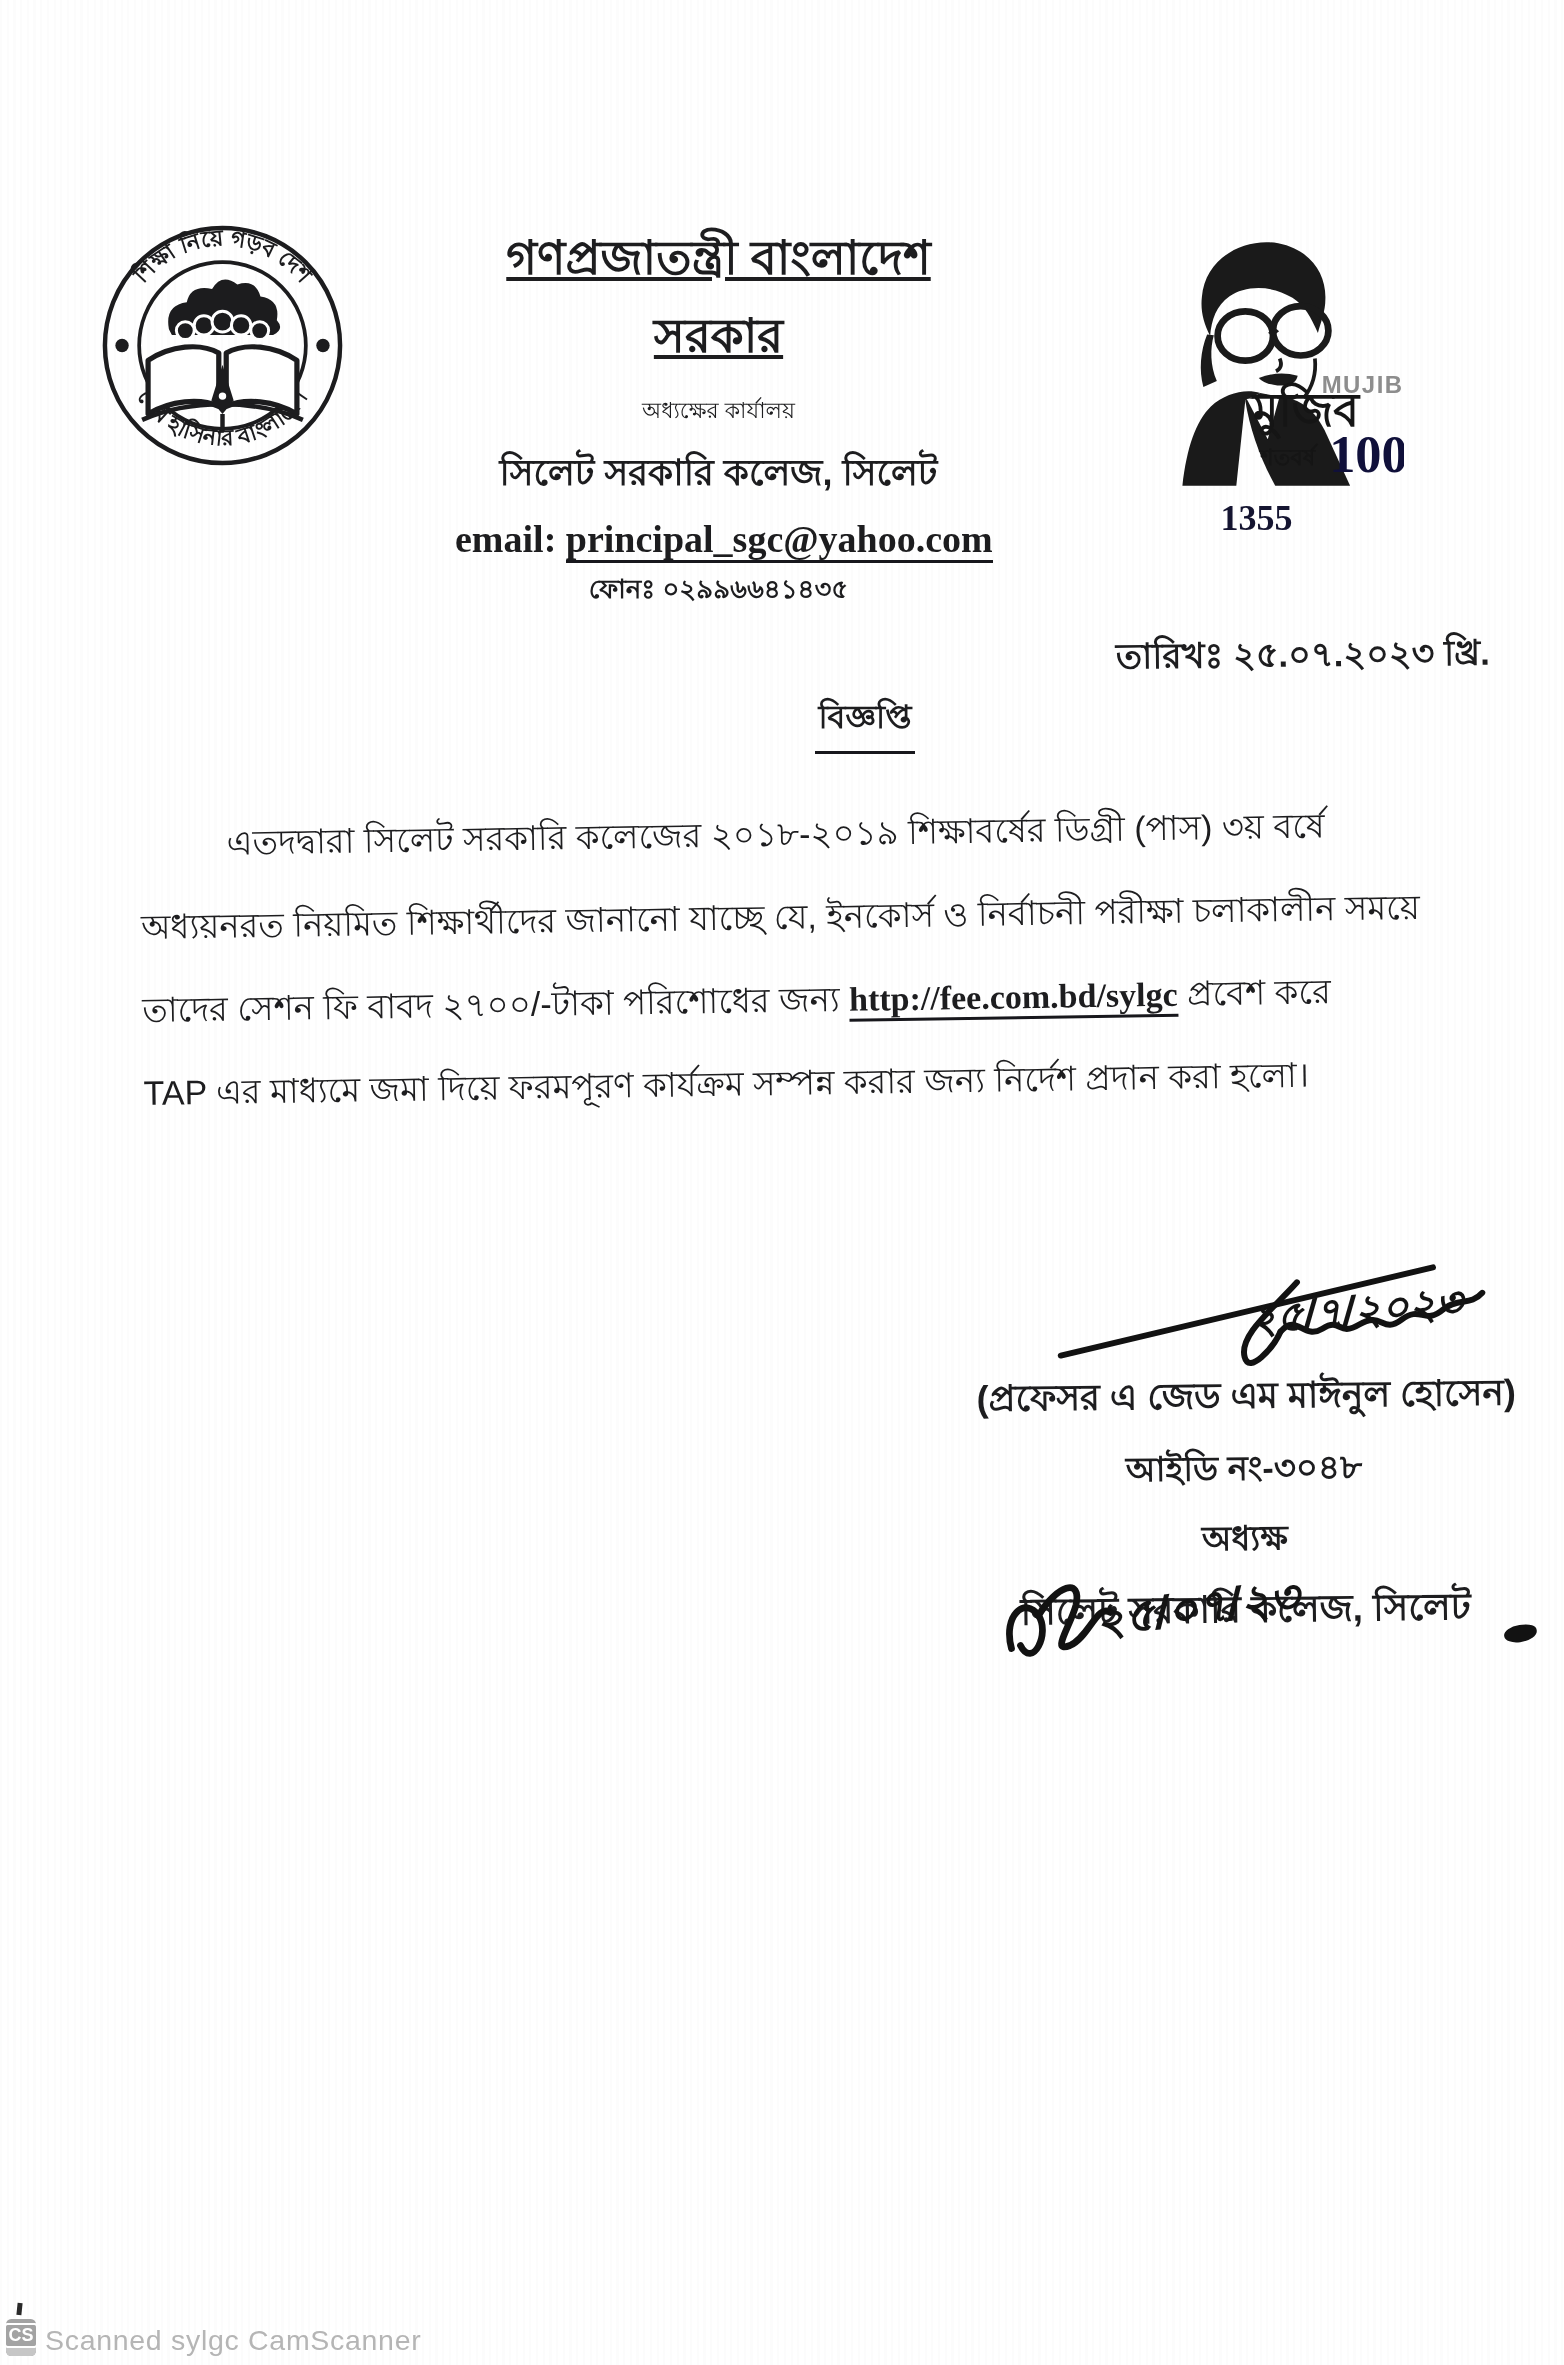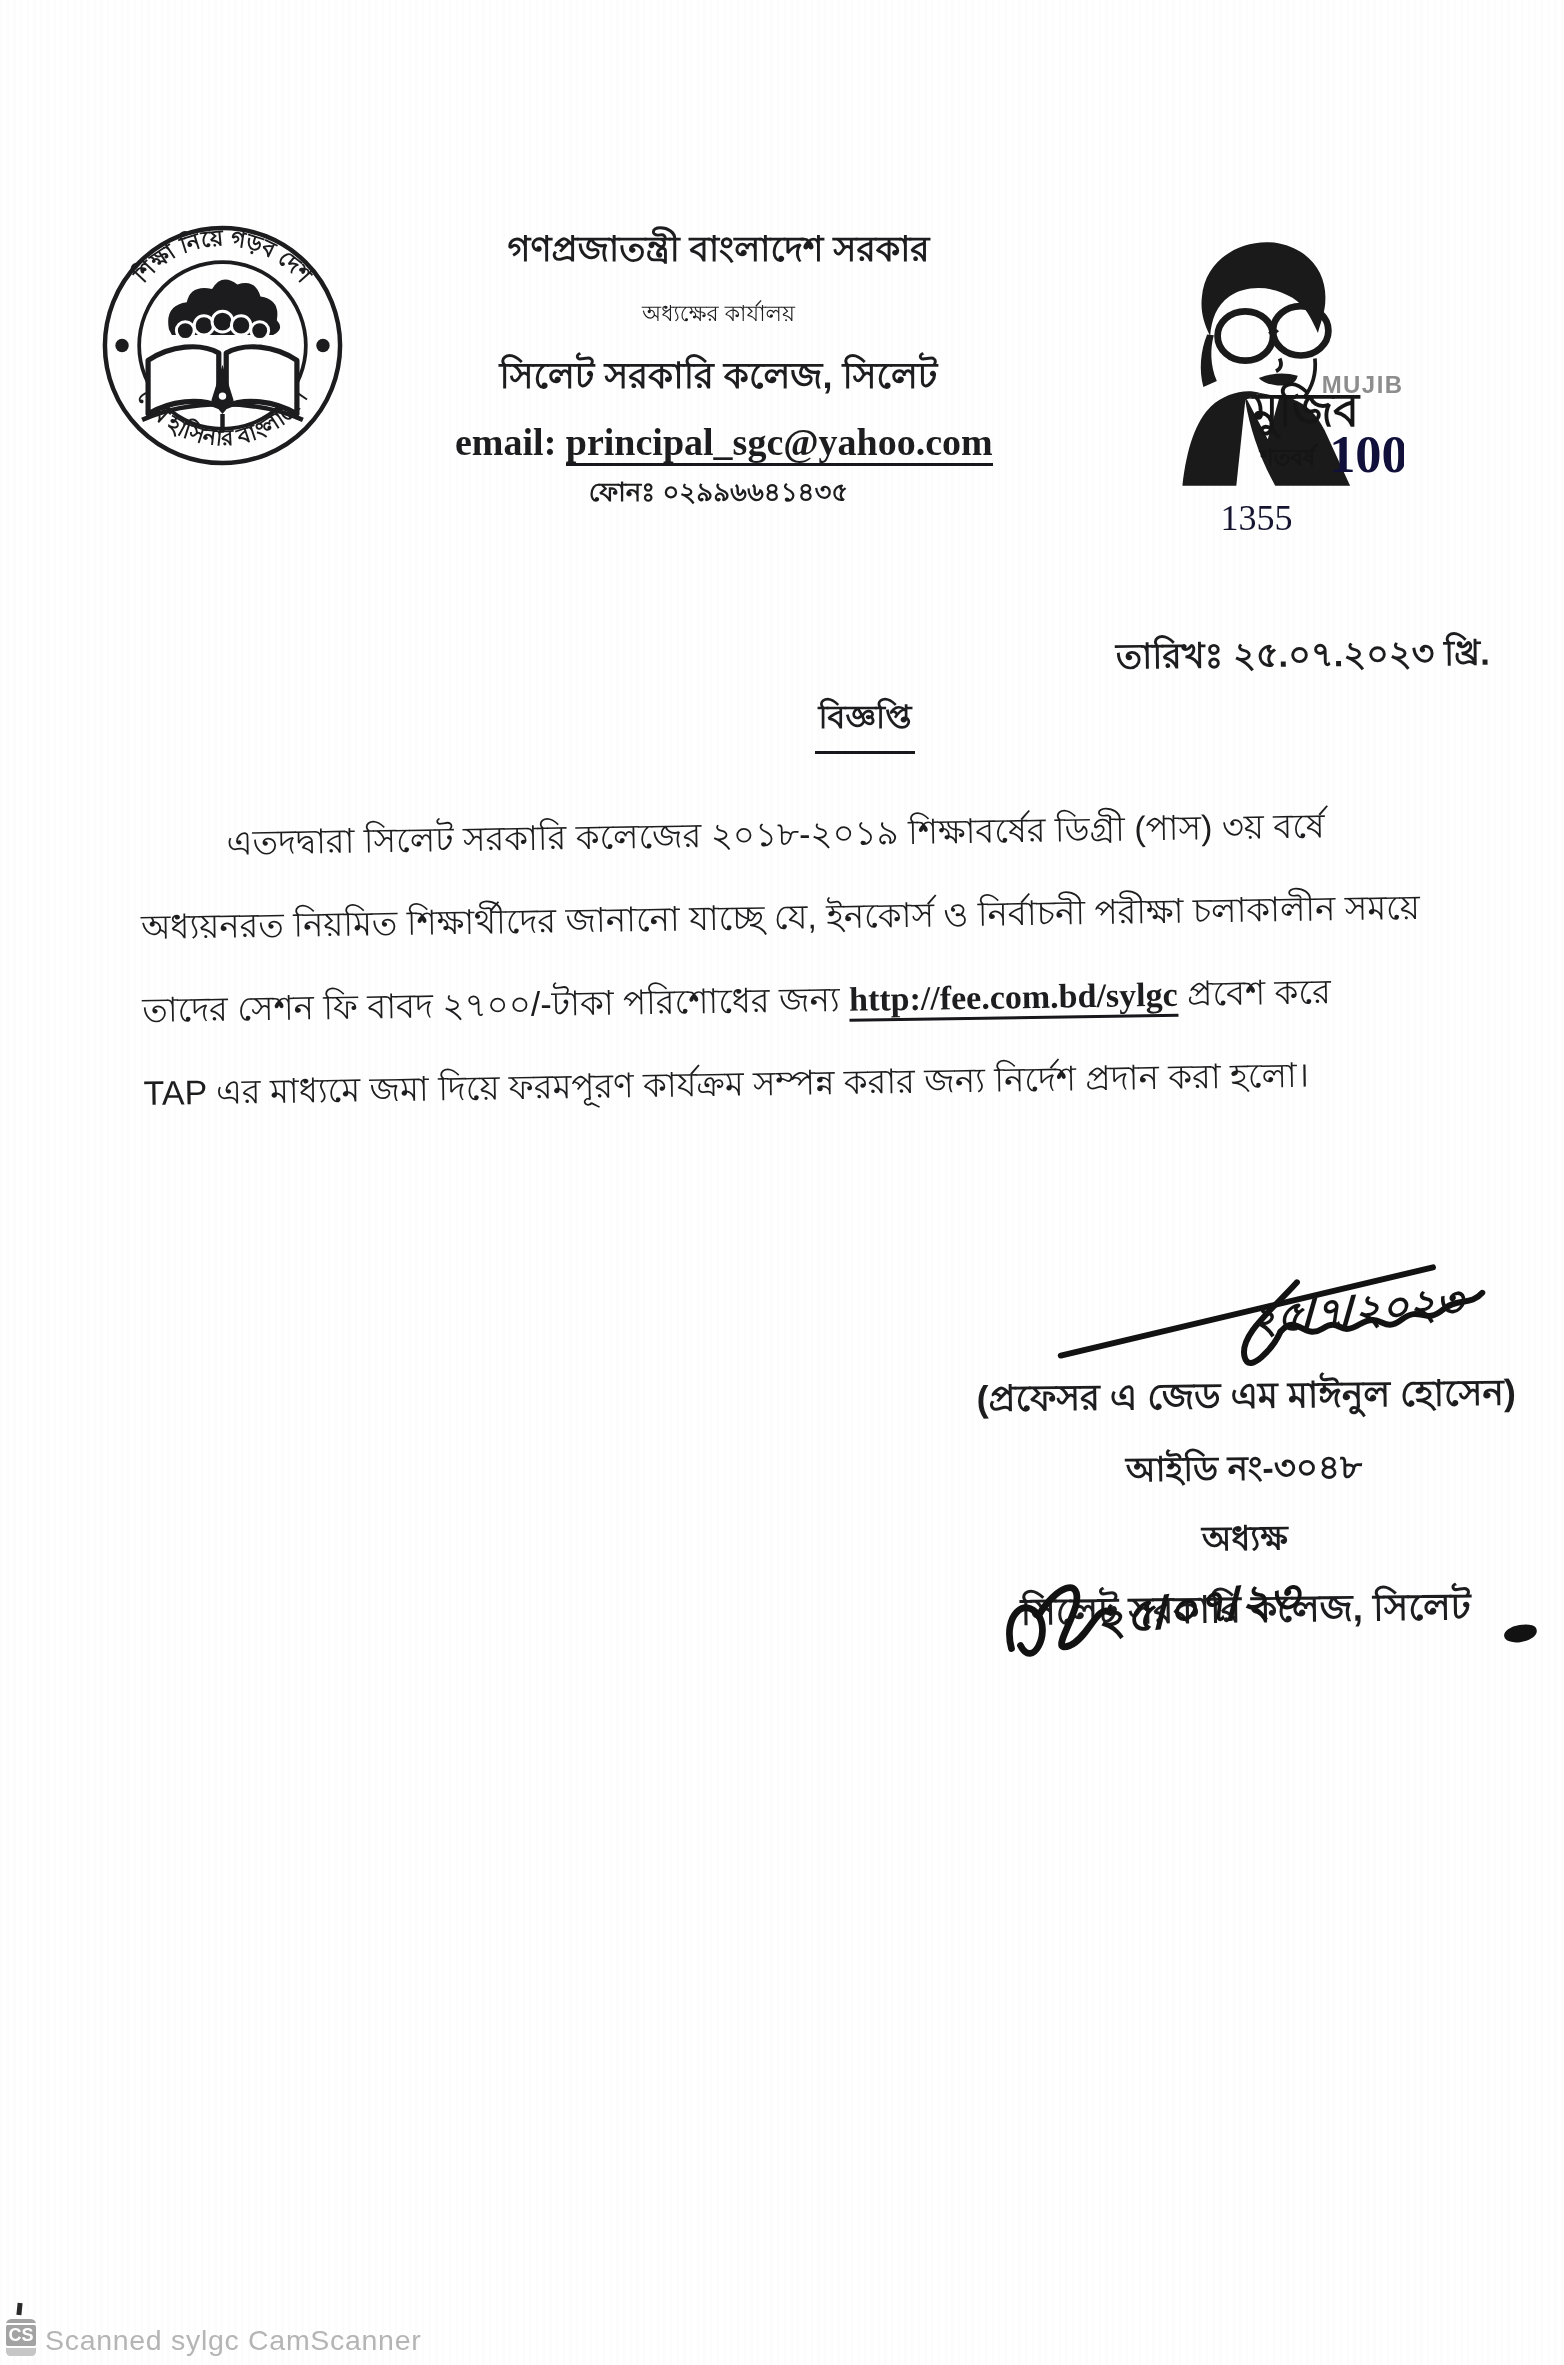--- a/index.html
+++ b/index.html
@@ -16,32 +16,32 @@
     content:"";position:absolute;inset:0;
     background:repeating-linear-gradient(90deg,rgba(0,0,0,0.012) 0 2.2px,rgba(0,0,0,0) 2.2px 6.7px);
     pointer-events:none;
   }
 
   
   .seal{position:absolute;left:96px;top:219px;width:253px;height:253px;}
 
   
   .org{position:absolute;left:455px;top:222px;width:527px;text-align:center;}
-  .org .bn1{font-size:35px;font-weight:bold;margin-bottom:15px;}
+  .org .bn1{font-size:47px;font-weight:bold;margin-bottom:15px;text-decoration:underline;}
   .org .bn2{font-size:22px;font-weight:normal;margin-bottom:15px;}
   .org .bn3{font-size:36px;font-weight:bold;margin-bottom:12px;}
   .org .web{font-family:"Liberation Serif",serif;font-size:40px;font-weight:bold;letter-spacing:0.7px;margin-bottom:6px;}
   .org .email{font-family:"Liberation Serif",serif;font-size:38px;font-weight:bold;margin-bottom:7.5px;white-space:nowrap;}
   .org .email .u{border-bottom:3px solid #17171c;padding-bottom:0;}
   .org .phone{font-size:26px;font-weight:bold;}
 
   
   .mujib{position:absolute;left:1133px;top:222px;width:271px;height:264px;}
   .stamp-no{position:absolute;left:1208px;top:497px;width:97px;text-align:center;
-    font-family:"Liberation Serif",serif;font-size:36px;font-weight:normal;color:#141430;}
+    font-family:"Liberation Serif",serif;font-size:36px;font-weight:bold;color:#141430;}
 
   
   .date{position:absolute;left:1041px;top:628px;width:449px;text-align:right;
     font-size:35px;font-weight:600;transform:rotate(-0.6deg);}
 
   
   .title-wrap{position:absolute;left:779px;top:692px;width:172px;text-align:center;}
   .title{display:inline-block;font-size:32px;font-weight:bold;
     border-bottom:3.7px solid #17171c;padding:0 3px 4.5px 3px;}
 

